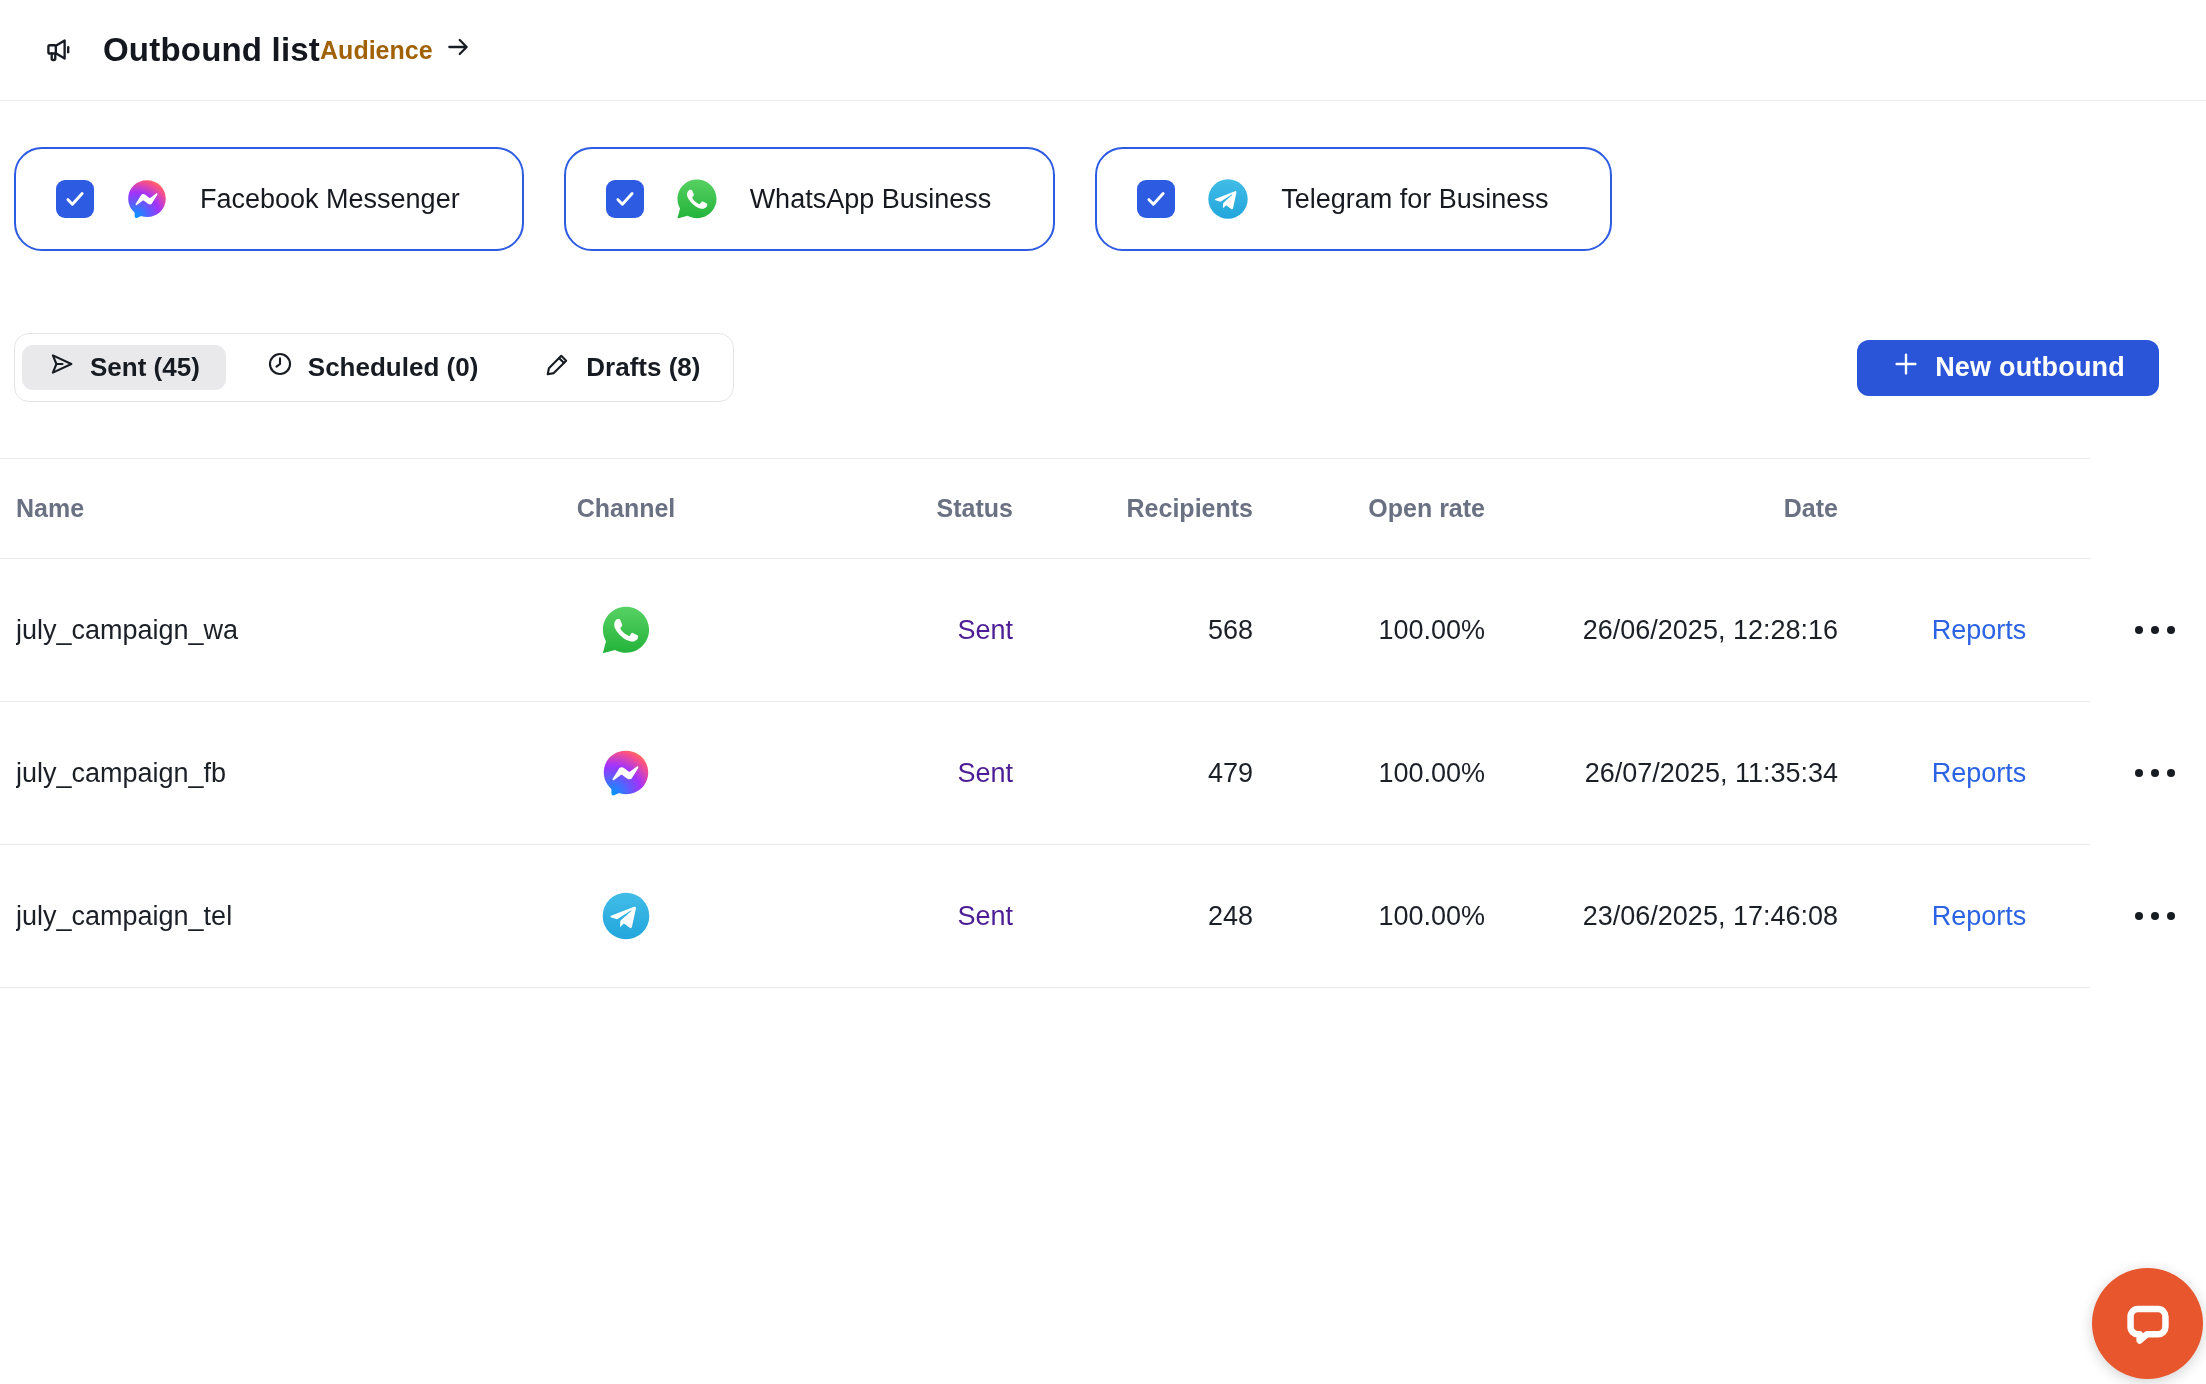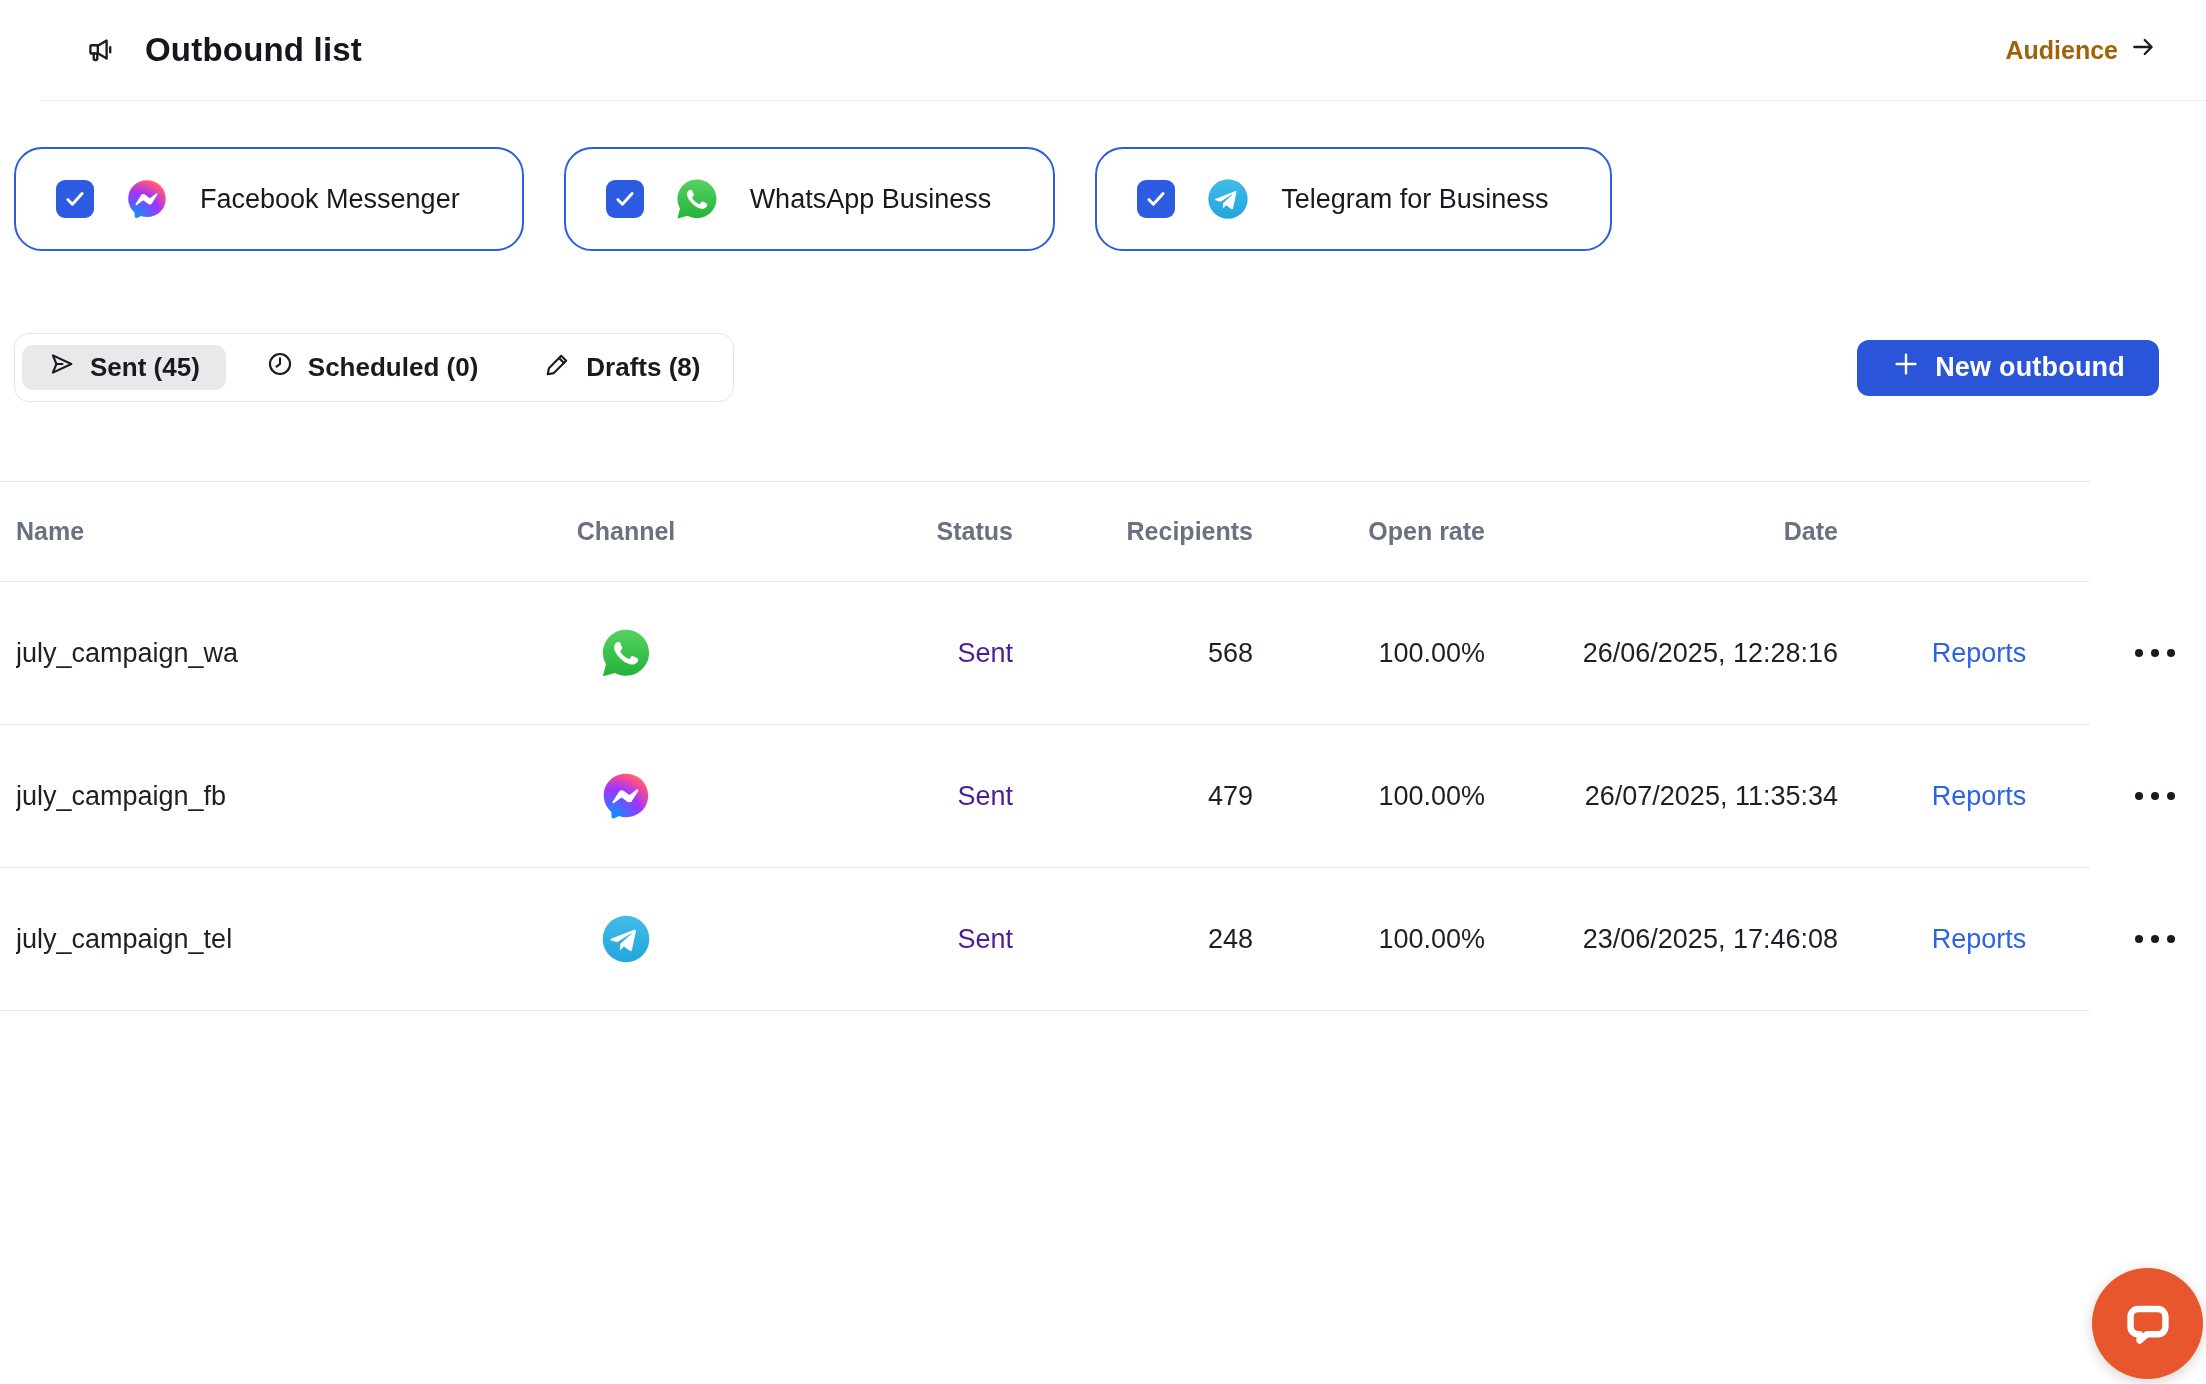--- a/index.html
+++ b/index.html
@@ -1,21 +1,21 @@
 <!DOCTYPE html>
 <html><head>
 <meta charset="utf-8">
 <style>
   * { margin:0; padding:0; box-sizing:border-box; }
   html,body { width:2206px; height:1384px; background:#ffffff; overflow:hidden;
               font-family:"Liberation Sans", sans-serif; color:#171B22; }
 
   
-  .app-header { height:101px; display:flex; align-items:center; justify-content:space-between;
-                padding:0 50px 0 44px; border-bottom:1px solid #ECEDEF;margin-left:42px; }
+  .app-header { height:101px; display:flex; align-items:center; justify-content:flex-start;
+                padding:0 50px 0 44px; border-bottom:1px solid #ECEDEF; }
   .hdr-left { display:flex; align-items:center; gap:26px; }
   .hdr-left svg { width:33px; height:33px; display:block; }
   .page-title { font-size:33px; font-weight:700; letter-spacing:.2px; color:#14171D; }
   .audience { display:flex; align-items:center; gap:12px; font-size:25px; font-weight:700;
               color:#a16207; text-decoration:none; cursor:pointer; }
   .audience svg { width:26px; height:26px; }
 
   
   .channels { display:flex; gap:40px; margin:46px 0 0 14px; }
   .channel-card { display:inline-flex; align-items:center; gap:31px; height:104px;
@@ -38,21 +38,21 @@
          font-family:"Liberation Sans", sans-serif; }
   .tab.active { background:#E9E9EB; }
   .tab svg { width:28px; height:28px; }
   .btn-new { display:inline-flex; align-items:center; gap:14px; height:56px; padding:0 34px;
              background:#2A55D9; color:#fff; border:none; border-radius:12px;
              font-size:27px; font-weight:700; cursor:pointer; letter-spacing:.2px;
              font-family:"Liberation Sans", sans-serif; }
   .btn-new svg { width:30px; height:30px; }
 
   
-  .table { margin-top:79px; width:2090px; }
+  .table { margin-top:56px; width:2090px; }
   .tr { display:grid; grid-template-columns:540px 140px 317px 240px 232px 353px 282px 70px;
         padding:0 16px; align-items:center; border-bottom:1px solid #E9EAED; }
   .thead { height:101px; border-top:1px solid #E9EAED; }
   .row { height:143px; }
   .th { font-size:25px; font-weight:700; color:#6A7182; }
   .td, .th { overflow:hidden; white-space:nowrap; }
   .c-name { text-align:left; }
   .c-channel { text-align:center; display:flex; justify-content:center; }
   .c-status, .c-num, .c-date { text-align:right; }
   .c-reports, .c-actions { text-align:center; display:flex; justify-content:center; }

